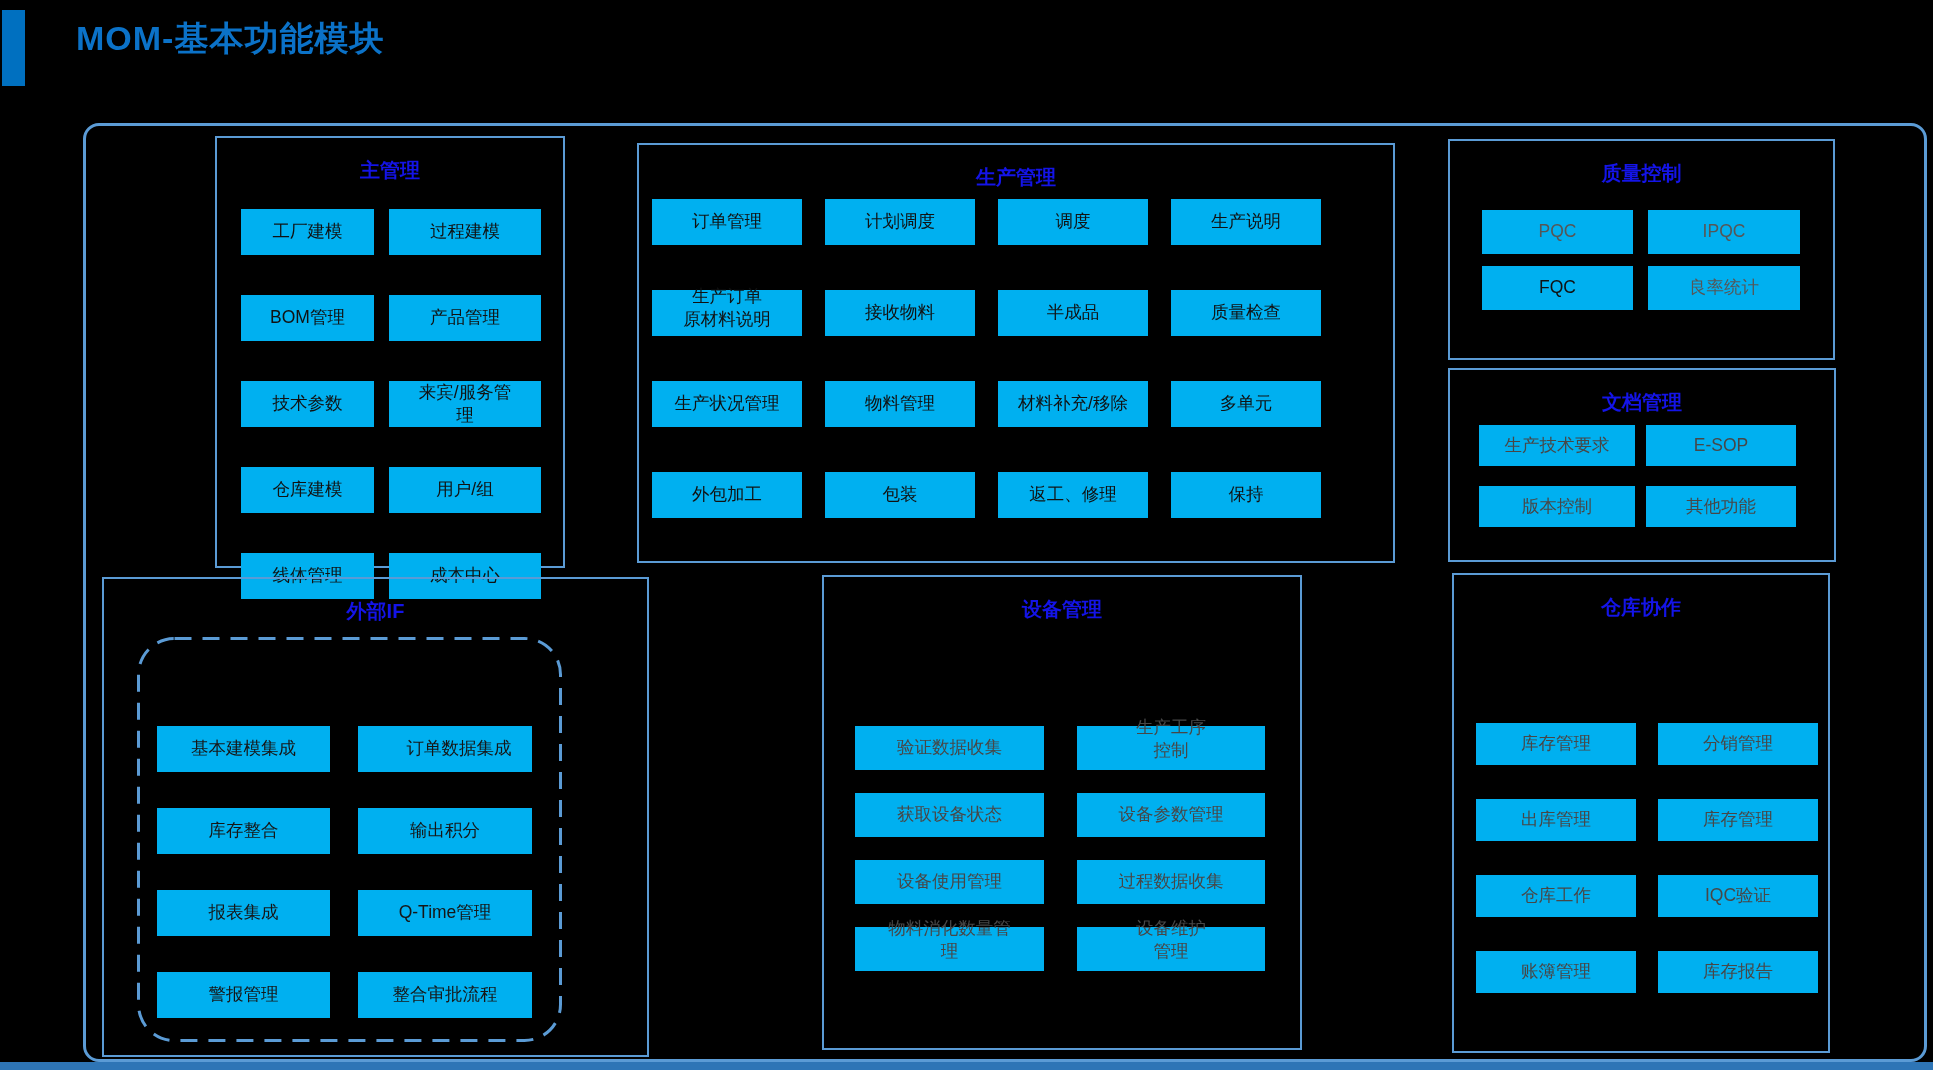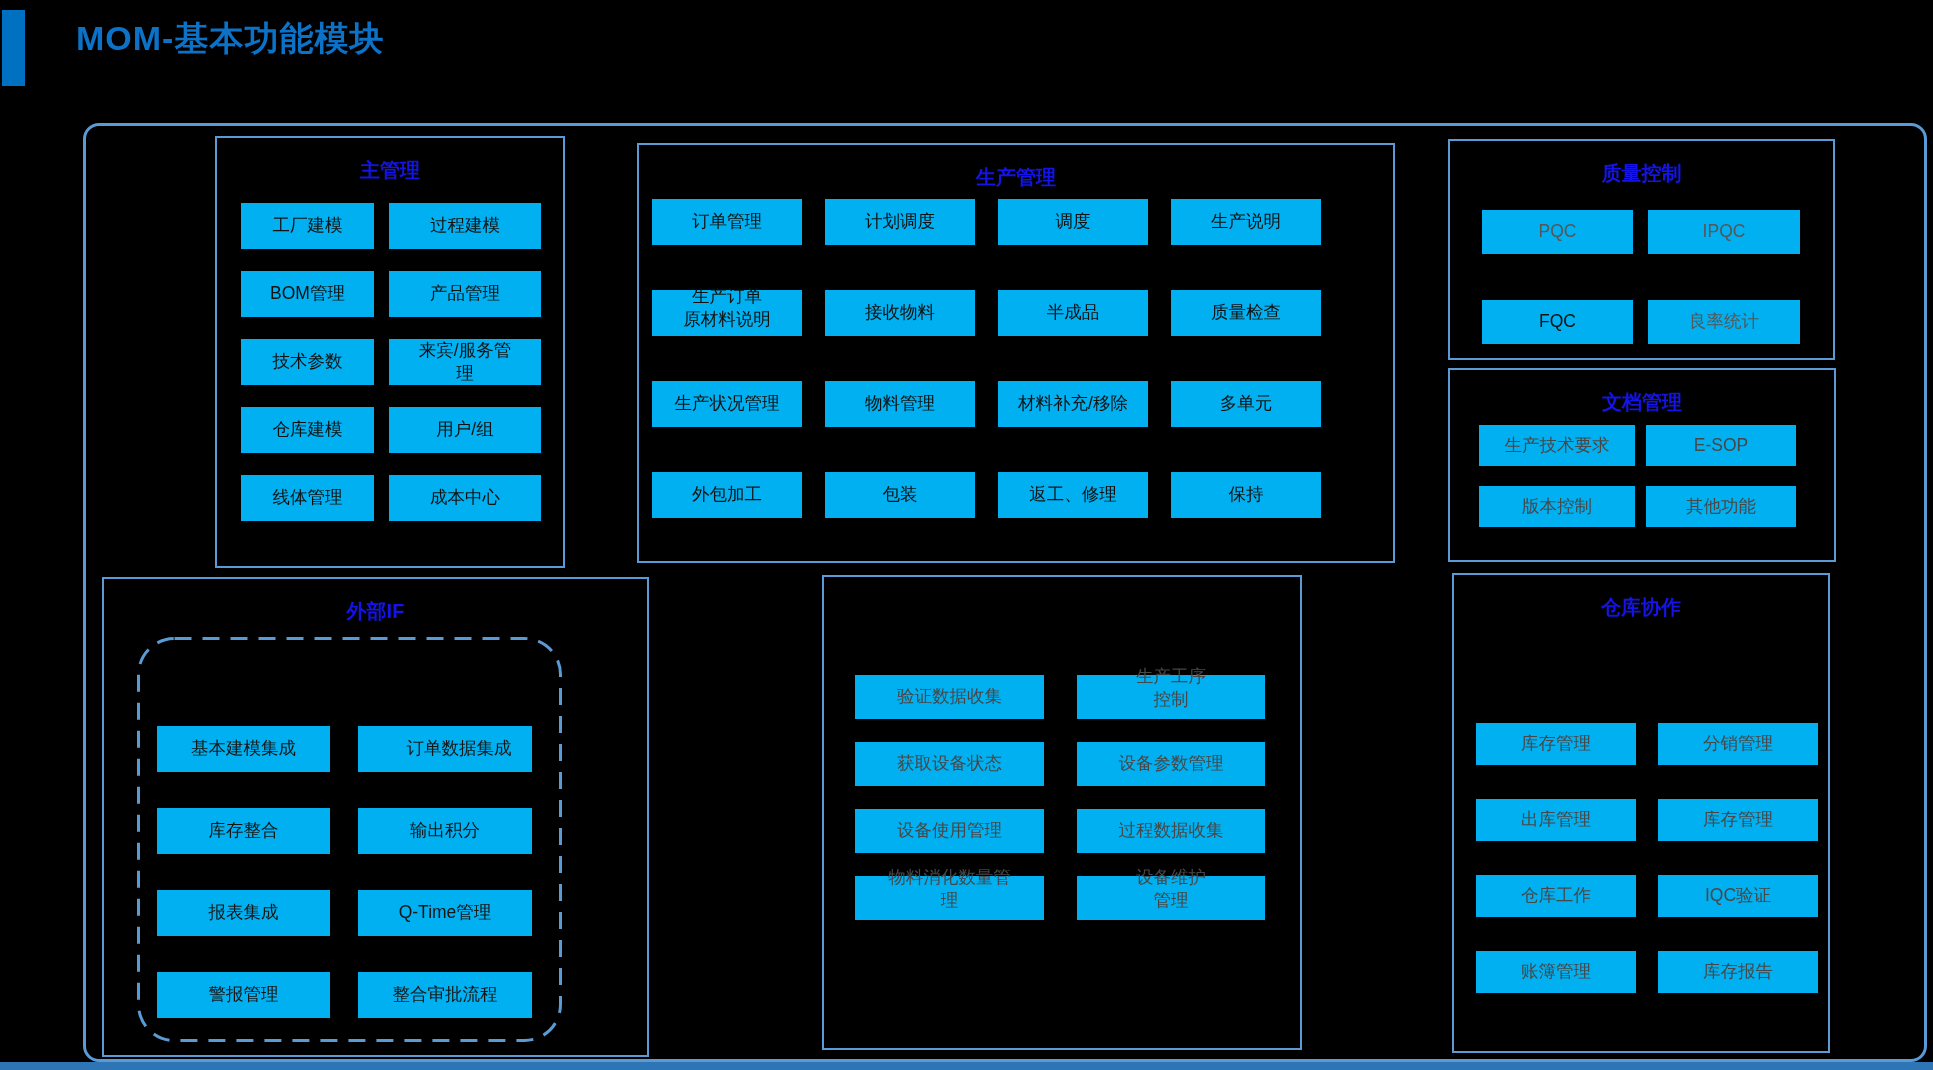--- a/index.html
+++ b/index.html
@@ -58,23 +58,23 @@
   
   #p-main  {left:215px; top:136px; width:350px; height:432px;}
   #p-prod  {left:637px; top:143px; width:758px; height:420px;}
   #p-qc    {left:1448px;top:139px; width:387px; height:221px;}
   #p-doc   {left:1448px;top:368px; width:388px; height:194px;}
   #p-ext   {left:102px; top:577px; width:547px; height:480px;}
   #p-equip {left:822px; top:575px; width:480px; height:475px;}
   #p-wh    {left:1452px;top:573px; width:378px; height:480px;}
 
   
-  #p-main .items {margin:14px 22px 0 24px;grid-template-columns:133px 152px;justify-content:space-between;grid-auto-rows:46px;row-gap:22px;}
+  #p-main .items {margin:20px 22px 0 24px;grid-template-columns:133px 152px;justify-content:space-between;grid-auto-rows:46px;row-gap:40px;}
   #p-prod .items {margin:3px 72px 0 13px;grid-template-columns:repeat(4,150px);justify-content:space-between;grid-auto-rows:46px;row-gap:45px;}
-  #p-qc .items   {margin:18px 33px 0 32px;grid-template-columns:151px 152px;justify-content:space-between;grid-auto-rows:44px;row-gap:46px;}
+  #p-qc .items   {margin:18px 33px 0 32px;grid-template-columns:151px 152px;justify-content:space-between;grid-auto-rows:44px;row-gap:12px;}
   #p-doc .items  {margin:4px 38px 0 29px;grid-template-columns:156px 150px;justify-content:space-between;grid-auto-rows:41px;row-gap:20px;}
   #p-ext .items  {margin:96px 115px 0 53px;grid-template-columns:173px 174px;justify-content:space-between;grid-auto-rows:46px;row-gap:36px;position:relative;z-index:1;}
   #p-equip .items{margin:98px 35px 0 31px;grid-template-columns:189px 188px;justify-content:space-between;grid-auto-rows:44px;row-gap:23px;}
   #p-wh .items   {margin:97px 10px 0 22px;grid-template-columns:160px 160px;justify-content:space-between;grid-auto-rows:42px;row-gap:34px;}
 
   
   #p-equip .ml span{transform:translateY(-9px);}
   #p-prod  .ml span{transform:translateY(-5px);}
 
   .ext-dashed{
@@ -163,20 +163,21 @@
       <div class="box" style="color: rgb(22, 22, 22);"><span>库存整合</span></div>
       <div class="box" style="color: rgb(22, 22, 22);"><span>输出积分</span></div>
       <div class="box" style="color: rgb(22, 22, 22);"><span>报表集成</span></div>
       <div class="box" style="color: rgb(22, 22, 22);"><span>Q-Time管理</span></div>
       <div class="box" style="color: rgb(22, 22, 22);"><span>警报管理</span></div>
       <div class="box" style="color: rgb(22, 22, 22);"><span>整合审批流程</span></div>
     </div>
 </section>
 
 <section class="panel" id="p-equip">
+  <div class="panel-header">设备管理</div>
   <div class="items">
       <div class="box" style="color: rgb(71, 71, 71);"><span>验证数据收集</span></div>
       <div class="box ml" style="color: rgb(71, 71, 71);"><span>生产工序
 控制</span></div>
       <div class="box" style="color: rgb(71, 71, 71);"><span>获取设备状态</span></div>
       <div class="box" style="color: rgb(71, 71, 71);"><span>设备参数管理</span></div>
       <div class="box" style="color: rgb(71, 71, 71);"><span>设备使用管理</span></div>
       <div class="box" style="color: rgb(71, 71, 71);"><span>过程数据收集</span></div>
       <div class="box ml" style="color: rgb(71, 71, 71);"><span>物料消化数量管
 理</span></div>

